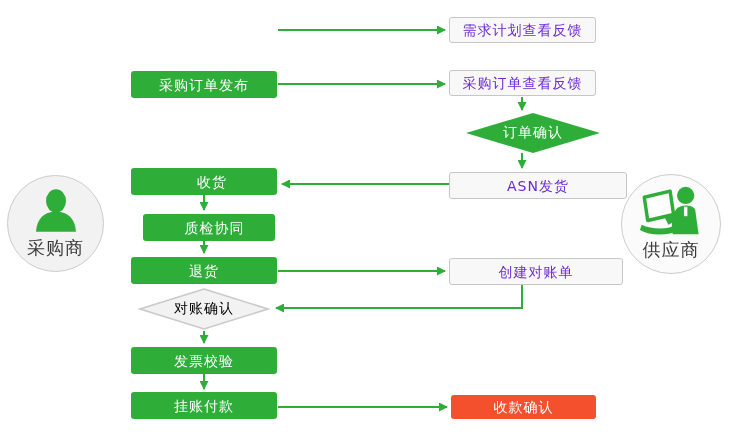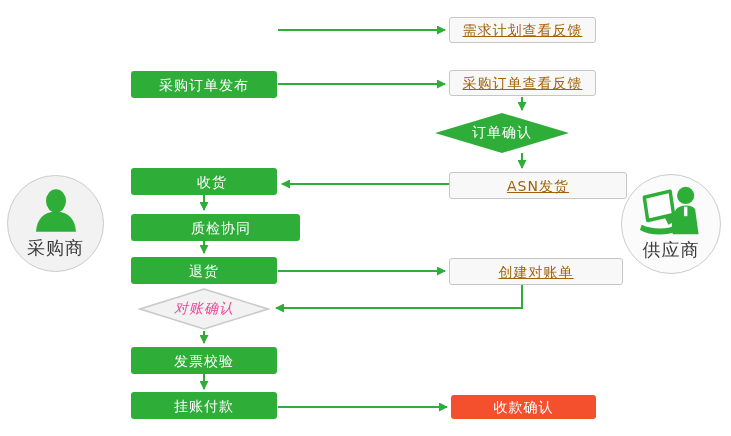--- a/index.html
+++ b/index.html
@@ -13,31 +13,31 @@
   .node{
     position:absolute;
     display:flex;align-items:center;justify-content:center;
     font-size:14px;line-height:1;
     border-radius:3px;
     box-sizing:border-box;
     letter-spacing:1px;
     white-space:nowrap;
   }
   .node.green{background:#2eae39;color:#ffffff;}
-  .node.light{background:#f8f8f8;border:1px solid #c6c6c6;color:#a16207;text-decoration:underline;}
+  .node.light{background:#f8f8f8;border:1px solid #c6c6c6;color:#6d28d9;}
   .node.red{background:#f4502e;color:#ffffff;}
   .diamond{position:absolute;}
   .diamond svg{position:absolute;left:0;top:0;}
   .diamond .dlabel{
     position:absolute;left:0;top:0;width:100%;height:100%;
     display:flex;align-items:center;justify-content:center;
     font-size:14px;letter-spacing:1px;white-space:nowrap;
   }
   .diamond.green .dlabel{color:#ffffff;}
-  .diamond.light .dlabel{color:#ec4899;font-style:italic;}
+  .diamond.light .dlabel{color:#000000;}
   .actor{
     position:absolute;
     border-radius:50%;
     background:#f2f2f2;
     border:1px solid #cccccc;
     box-sizing:border-box;
     display:flex;flex-direction:column;align-items:center;justify-content:center;
   }
   .actor.supplier{background:#fbfbfb;}
   .actor .alabel{
@@ -88,39 +88,39 @@
       <path d="M42 29 L29 37 L33 45 L46 38 Z" fill="#2eae39"></path>
     </svg>
     <div class="alabel">供应商</div>
   </div>
 
 
   <div class="node green" style="left:131px;top:71px;width:146px;height:27px;">采购订单发布</div>
 
   <div class="node green" style="left:131px;top:168px;width:146px;height:27px;padding-left:16px;">收货</div>
 
-  <div class="node green" style="left:131px;top:214px;width:169px;height:27px;padding-left:11px;">质检协同</div>
+  <div class="node green" style="left:143px;top:214px;width:132px;height:27px;padding-left:11px;">质检协同</div>
 
   <div class="node green" style="left:131px;top:257px;width:146px;height:27px;">退货</div>
 
   <div class="node green" style="left:131px;top:347px;width:146px;height:27px;">发票校验</div>
 
   <div class="node green" style="left:131px;top:392px;width:146px;height:27px;">挂账付款</div>
 
   <div class="node light" style="left:449px;top:17px;width:147px;height:26px;">需求计划查看反馈</div>
 
   <div class="node light" style="left:449px;top:70px;width:147px;height:26px;">采购订单查看反馈</div>
 
   <div class="node light" style="left:449px;top:172px;width:178px;height:27px;">ASN发货</div>
 
   <div class="node light" style="left:449px;top:258px;width:174px;height:27px;">创建对账单</div>
 
   <div class="node red" style="left:451px;top:395px;width:145px;height:24px;text-align:center;">收款确认</div>
 
-  <div class="diamond green" style="left:435px;top:113px;width:134px;height:40px;">
+  <div class="diamond green" style="left:466px;top:113px;width:134px;height:40px;">
     <svg width="134" height="40" viewBox="0 0 134 40">
       <polygon points="67,0 134,20 67,40 0,20" fill="#2eae39"></polygon>
     </svg>
     <span class="dlabel">订单确认</span>
   </div>
 
   <div class="diamond light" style="left:138px;top:288px;width:132px;height:42px;">
     <svg width="132" height="42" viewBox="0 0 132 42">
       <polygon points="66,1 130,21 66,41 2,21" fill="#f2f2f2" stroke="#c9c9c9" stroke-width="1.5"></polygon>
     </svg>

